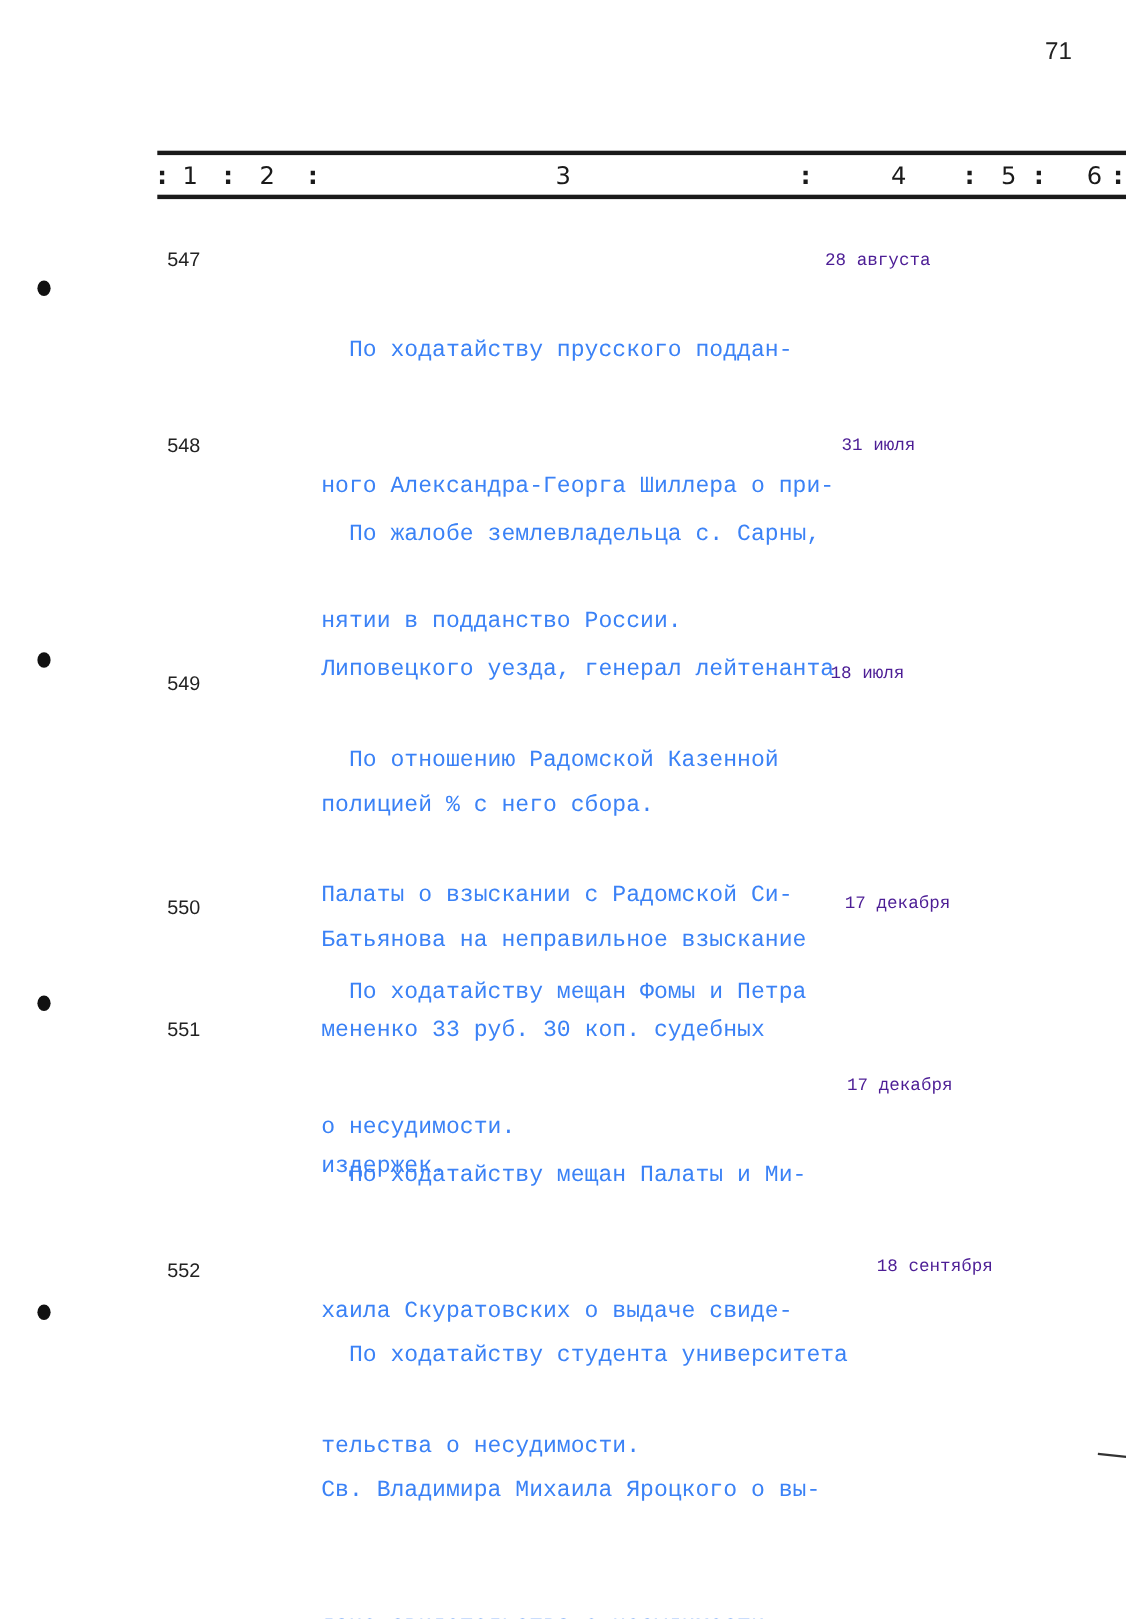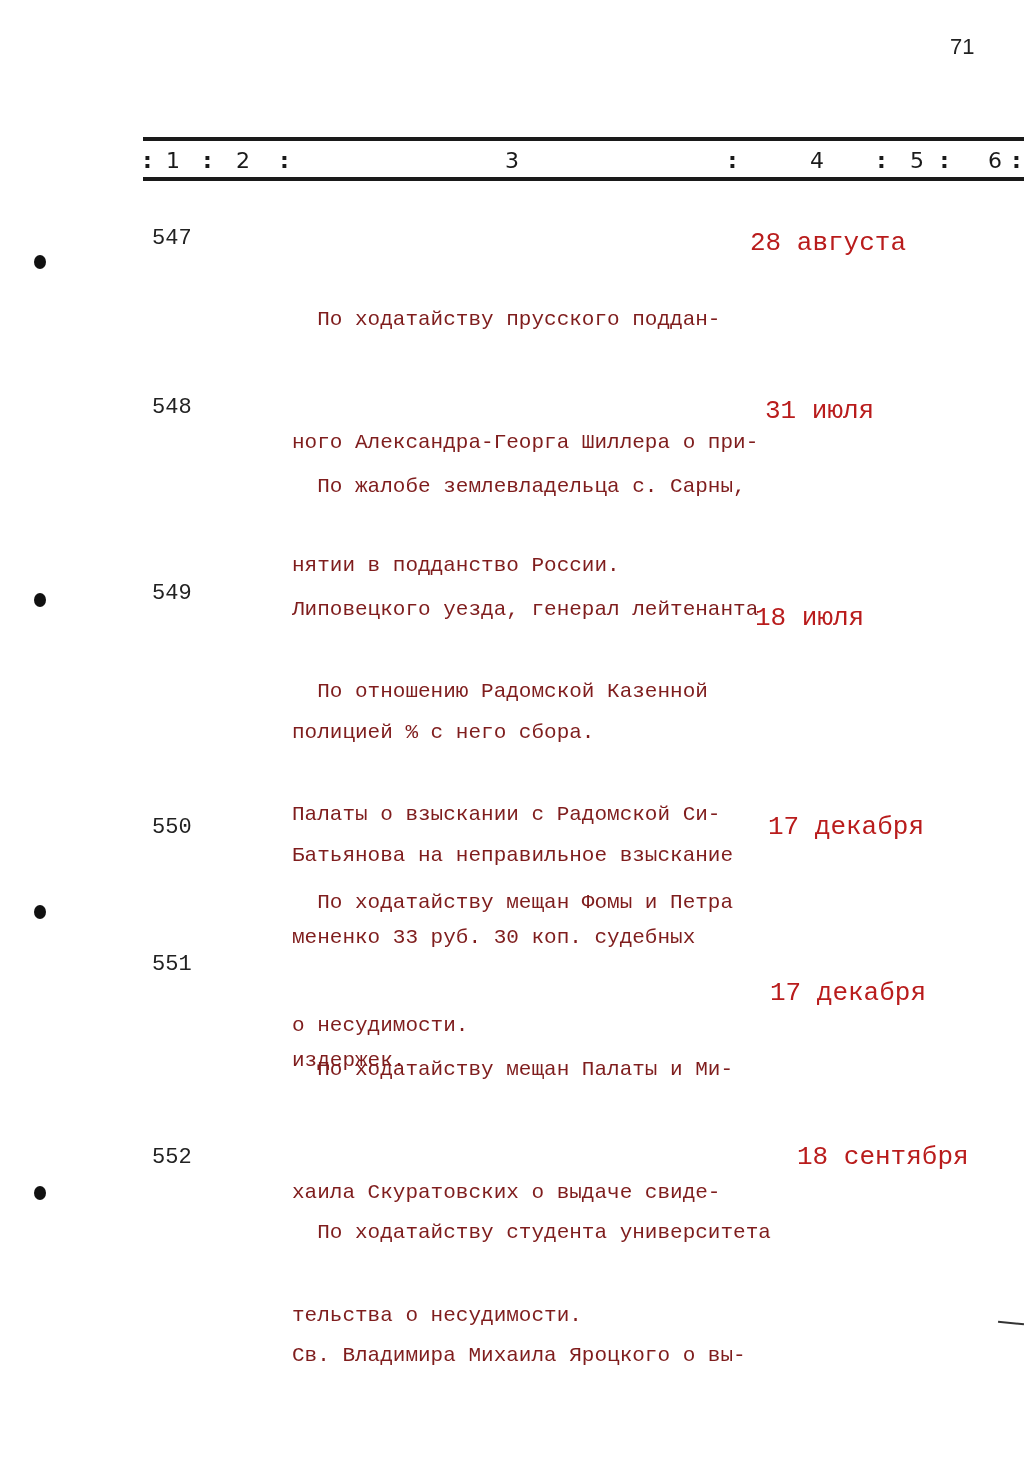--- a/index.html
+++ b/index.html
@@ -23,30 +23,30 @@
   .col-header {
     position: absolute; top: 148px; height: 28px;
     font-family: "DejaVu Sans", sans-serif; font-size: 22px; color: #1a1a1a;
   }
   .sep {
     position: absolute; top: 148px;
     font-family: "DejaVu Sans", sans-serif; font-size: 22px; font-weight: bold; color: #1a1a1a;
   }
   .entry-num {
     position: absolute; left: 152px;
-    font-family: Liberation Mono, monospace; font-size: 22px; color: #222;
+    font-family: Liberation Sans, sans-serif; font-size: 18px; color: #222;
   }
   .entry-text {
     position: absolute; left: 292px; width: 470px;
-    font-size: 21px; line-height: 41px; color: #7f1d1d;
+    font-size: 21px; line-height: 41px; color: #3b82f6;
     white-space: pre;
   }
   .entry-date {
     position: absolute;
-    font-size: 26px; color: #b91c1c; white-space: nowrap; text-align: right;
+    font-size: 16px; color: #4c1d95; white-space: nowrap; text-align: right;
   }
   .punch-hole {
     position: absolute; left: 34px; width: 12px; height: 14px;
     background: #111; border-radius: 50%;
   }
   .margin-mark {
     position: absolute; right: 0px; top: 1322px; width: 26px; height: 2px;
     background: #333; transform: rotate(6deg);
   }
 </style>
@@ -90,41 +90,41 @@
     <div class="entry-text" style="top:384px">
       <div>  По жалобе землевладельца с. Сарны,</div>
       <div>Липовецкого уезда, генерал лейтенанта</div>
       <div>полицией % с него сбора.</div>
       <div>Батьянова на неправильное взыскание</div>
     </div>
     <div class="entry-date" style="left:765px; top:396px">31 июля</div>
   </div>
 
   <div>
-    <div class="entry-num" style="top:581px">549</div>
+    <div class="entry-num" style="top:611px">549</div>
     <div class="entry-text" style="top:589px">
       <div>  По отношению Радомской Казенной</div>
       <div>Палаты о взыскании с Радомской Си-</div>
       <div>мененко 33 руб. 30 коп. судебных</div>
       <div>издержек.</div>
     </div>
     <div class="entry-date" style="left:755px; top:603px">18 июля</div>
   </div>
 
   <div>
     <div class="entry-num" style="top:815px">550</div>
     <div class="entry-text" style="top:800px">
       <div>  По ходатайству мещан Фомы и Петра</div>
       <div>о несудимости.</div>
     </div>
     <div class="entry-date" style="left:768px; top:812px">17 декабря</div>
   </div>
 
   <div>
-    <div class="entry-num" style="top:952px">551</div>
+    <div class="entry-num" style="top:926px">551</div>
     <div class="entry-text" style="top:967px">
       <div>  По ходатайству мещан Палаты и Ми-</div>
       <div>хаила Скуратовских о выдаче свиде-</div>
       <div>тельства о несудимости.</div>
     </div>
     <div class="entry-date" style="left:770px; top:978px">17 декабря</div>
   </div>
 
   <div>
     <div class="entry-num" style="top:1145px">552</div>

